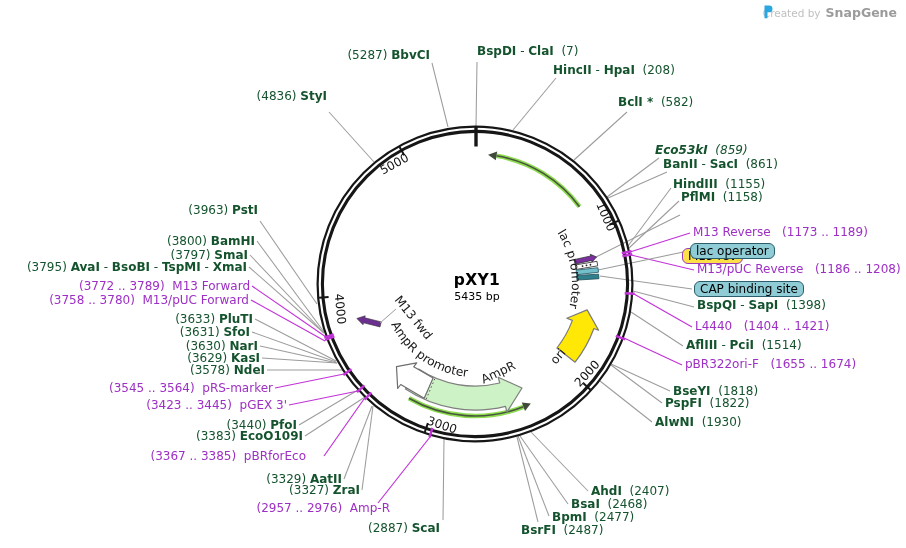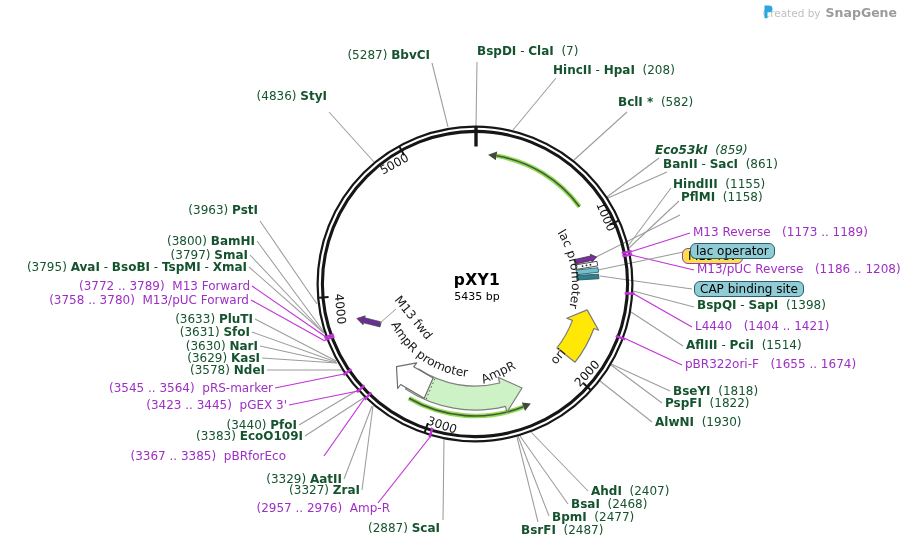--- a/index.html
+++ b/index.html
@@ -184,21 +184,21 @@
       <div class="lbl" style="top: 397px; left: 665px;"><span class="b">PspFI</span><span>  (1822)</span></div>
       <div class="lbl" style="top: 416px; left: 655px;"><span class="b">AlwNI</span><span>  (1930)</span></div>
       <div class="lbl" style="top: 485px; left: 591px;"><span class="b">AhdI</span><span>  (2407)</span></div>
       <div class="lbl" style="top: 498px; left: 571px;"><span class="b">BsaI</span><span>  (2468)</span></div>
       <div class="lbl" style="top: 511px; left: 552px;"><span class="b">BpmI</span><span>  (2477)</span></div>
       <div class="lbl" style="top: 524px; left: 521px;"><span class="b">BsrFI</span><span>  (2487)</span></div>
       <div class="lbl" style="top: 522px; right: 466px;"><span>(2887) </span><span class="b">ScaI</span></div>
       <div class="lbl primer" style="top: 502px; right: 516px;"><span>(2957 .. 2976)  Amp-R</span></div>
       <div class="lbl" style="top: 484px; right: 546px;"><span>(3327) </span><span class="b">ZraI</span></div>
       <div class="lbl" style="top: 473px; right: 564px;"><span>(3329) </span><span class="b">AatII</span></div>
-      <div class="lbl primer" style="top: 450px; right: 620px;"><span>(3367 .. 3385)  pBRforEco</span></div>
+      <div class="lbl primer" style="top: 450px; right: 600px;"><span>(3367 .. 3385)  pBRforEco</span></div>
       <div class="lbl" style="top: 430px; right: 603px;"><span>(3383) </span><span class="b">EcoO109I</span></div>
       <div class="lbl" style="top: 419px; right: 609px;"><span>(3440) </span><span class="b">PfoI</span></div>
       <div class="lbl primer" style="top: 399px; right: 619px;"><span>(3423 .. 3445)  pGEX 3'</span></div>
       <div class="lbl primer" style="top: 382px; right: 633px;"><span>(3545 .. 3564)  pRS-marker</span></div>
       <div class="lbl" style="top: 364px; right: 641px;"><span>(3578) </span><span class="b">NdeI</span></div>
       <div class="lbl" style="top: 352px; right: 646px;"><span>(3629) </span><span class="b">KasI</span></div>
       <div class="lbl" style="top: 340px; right: 648px;"><span>(3630) </span><span class="b">NarI</span></div>
       <div class="lbl" style="top: 326px; right: 656px;"><span>(3631) </span><span class="b">SfoI</span></div>
       <div class="lbl" style="top: 313px; right: 653px;"><span>(3633) </span><span class="b">PluTI</span></div>
       <div class="lbl primer" style="top: 294px; right: 657px;"><span>(3758 .. 3780)  M13/pUC Forward</span></div>

